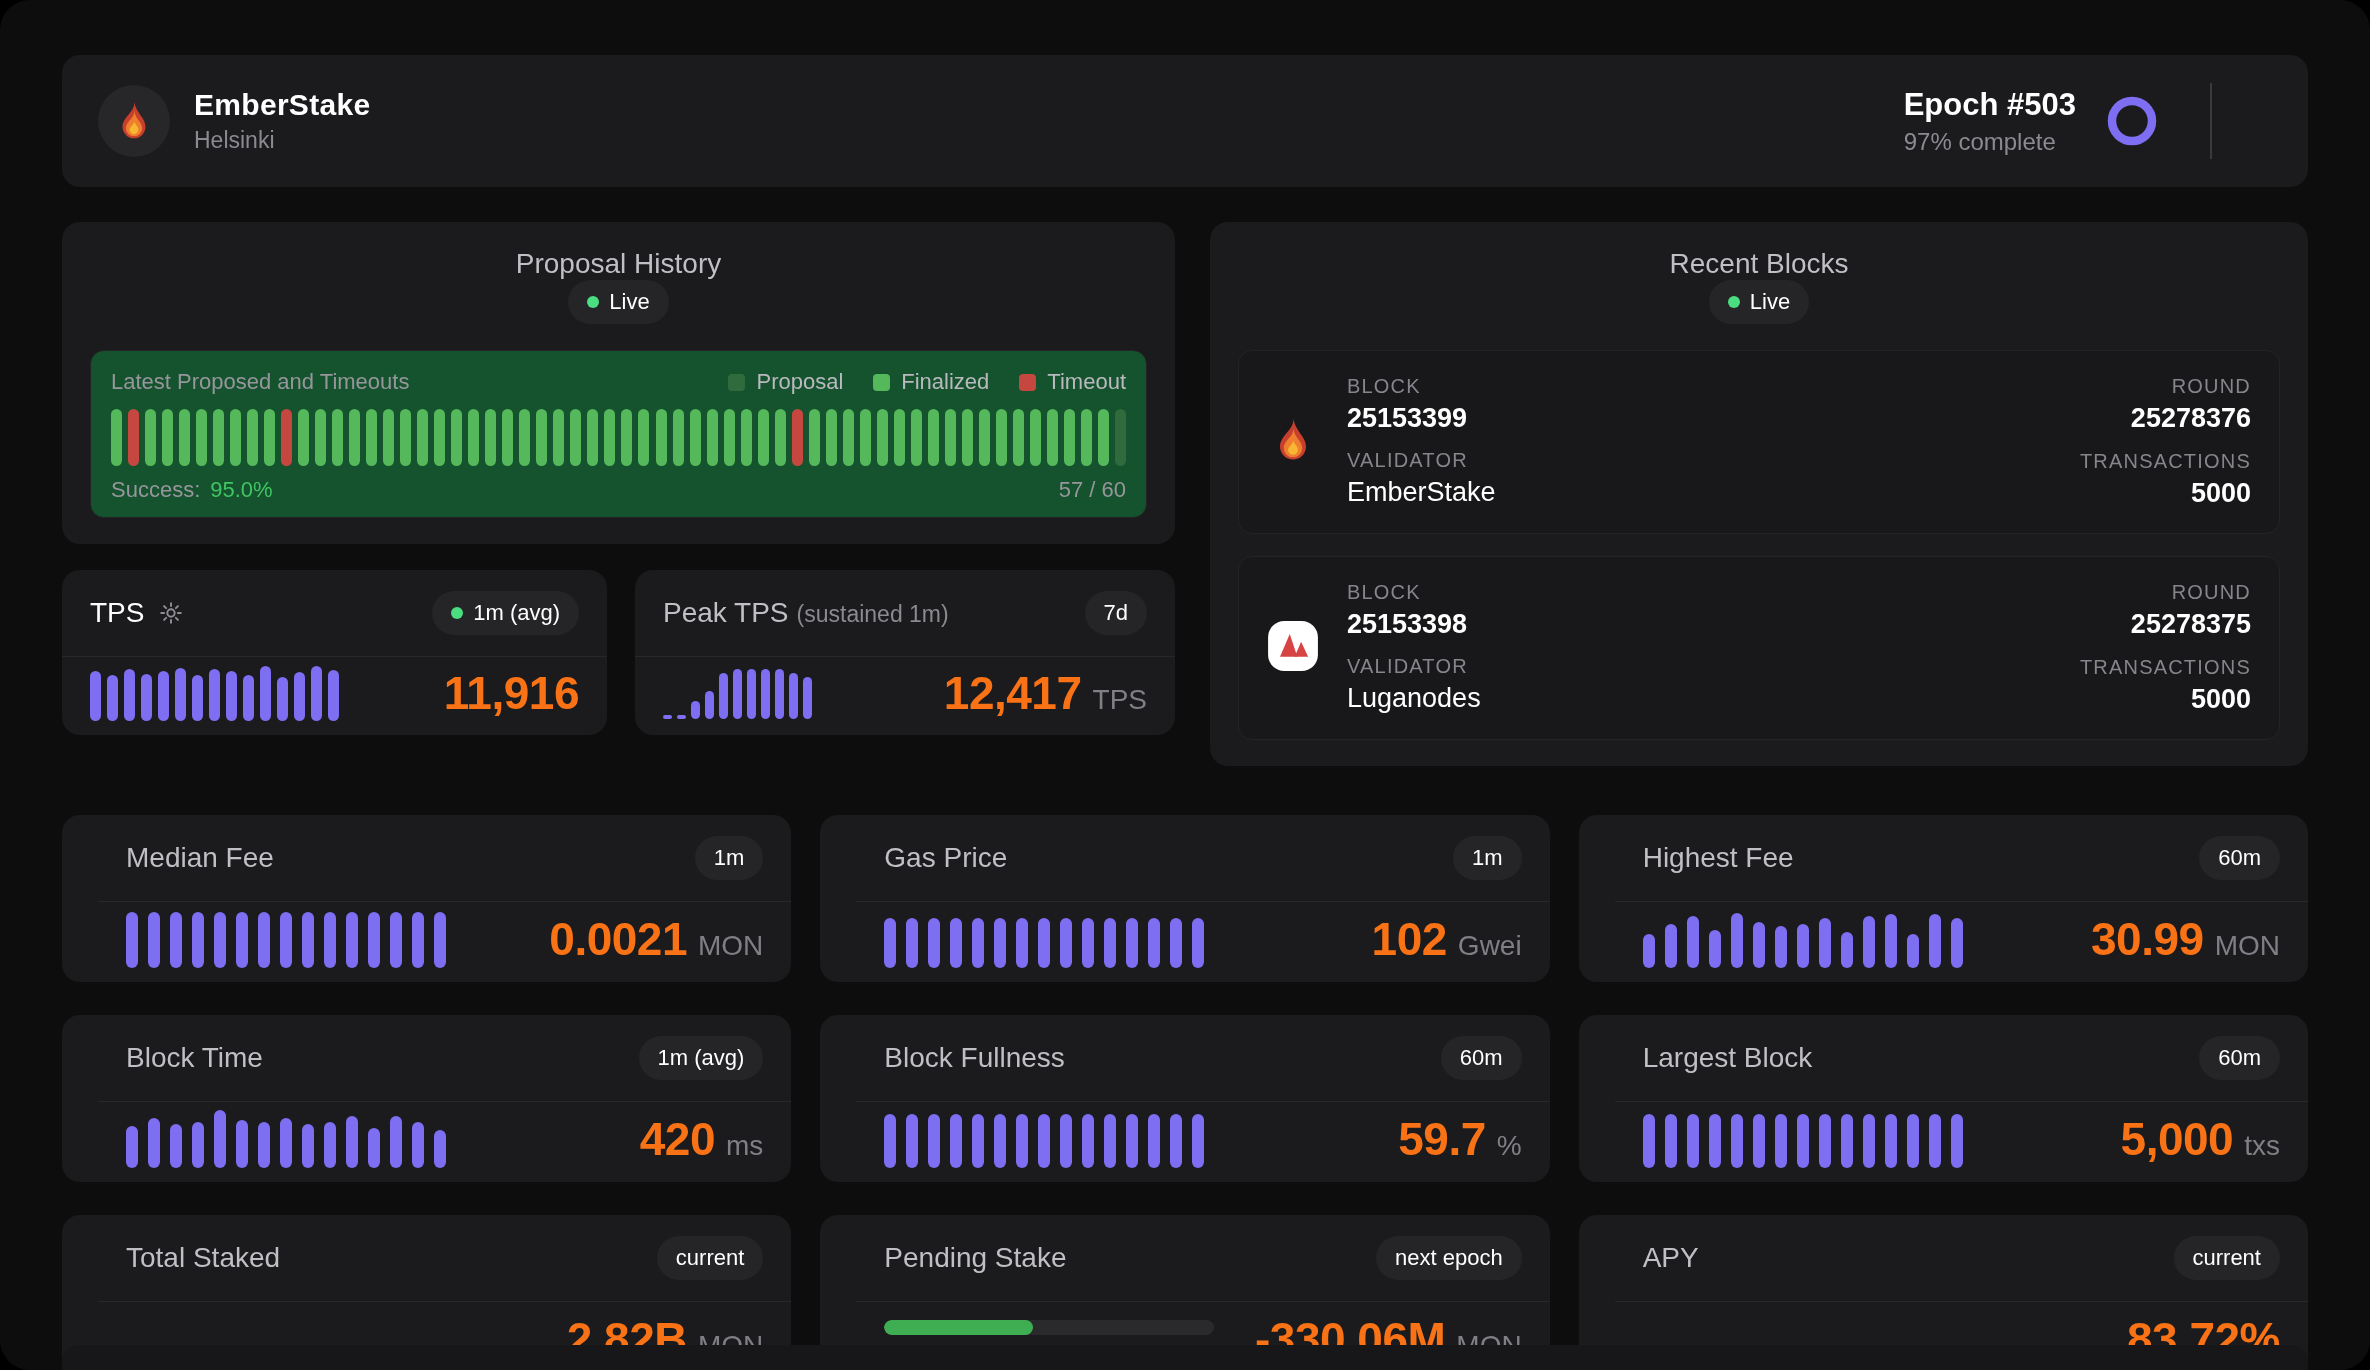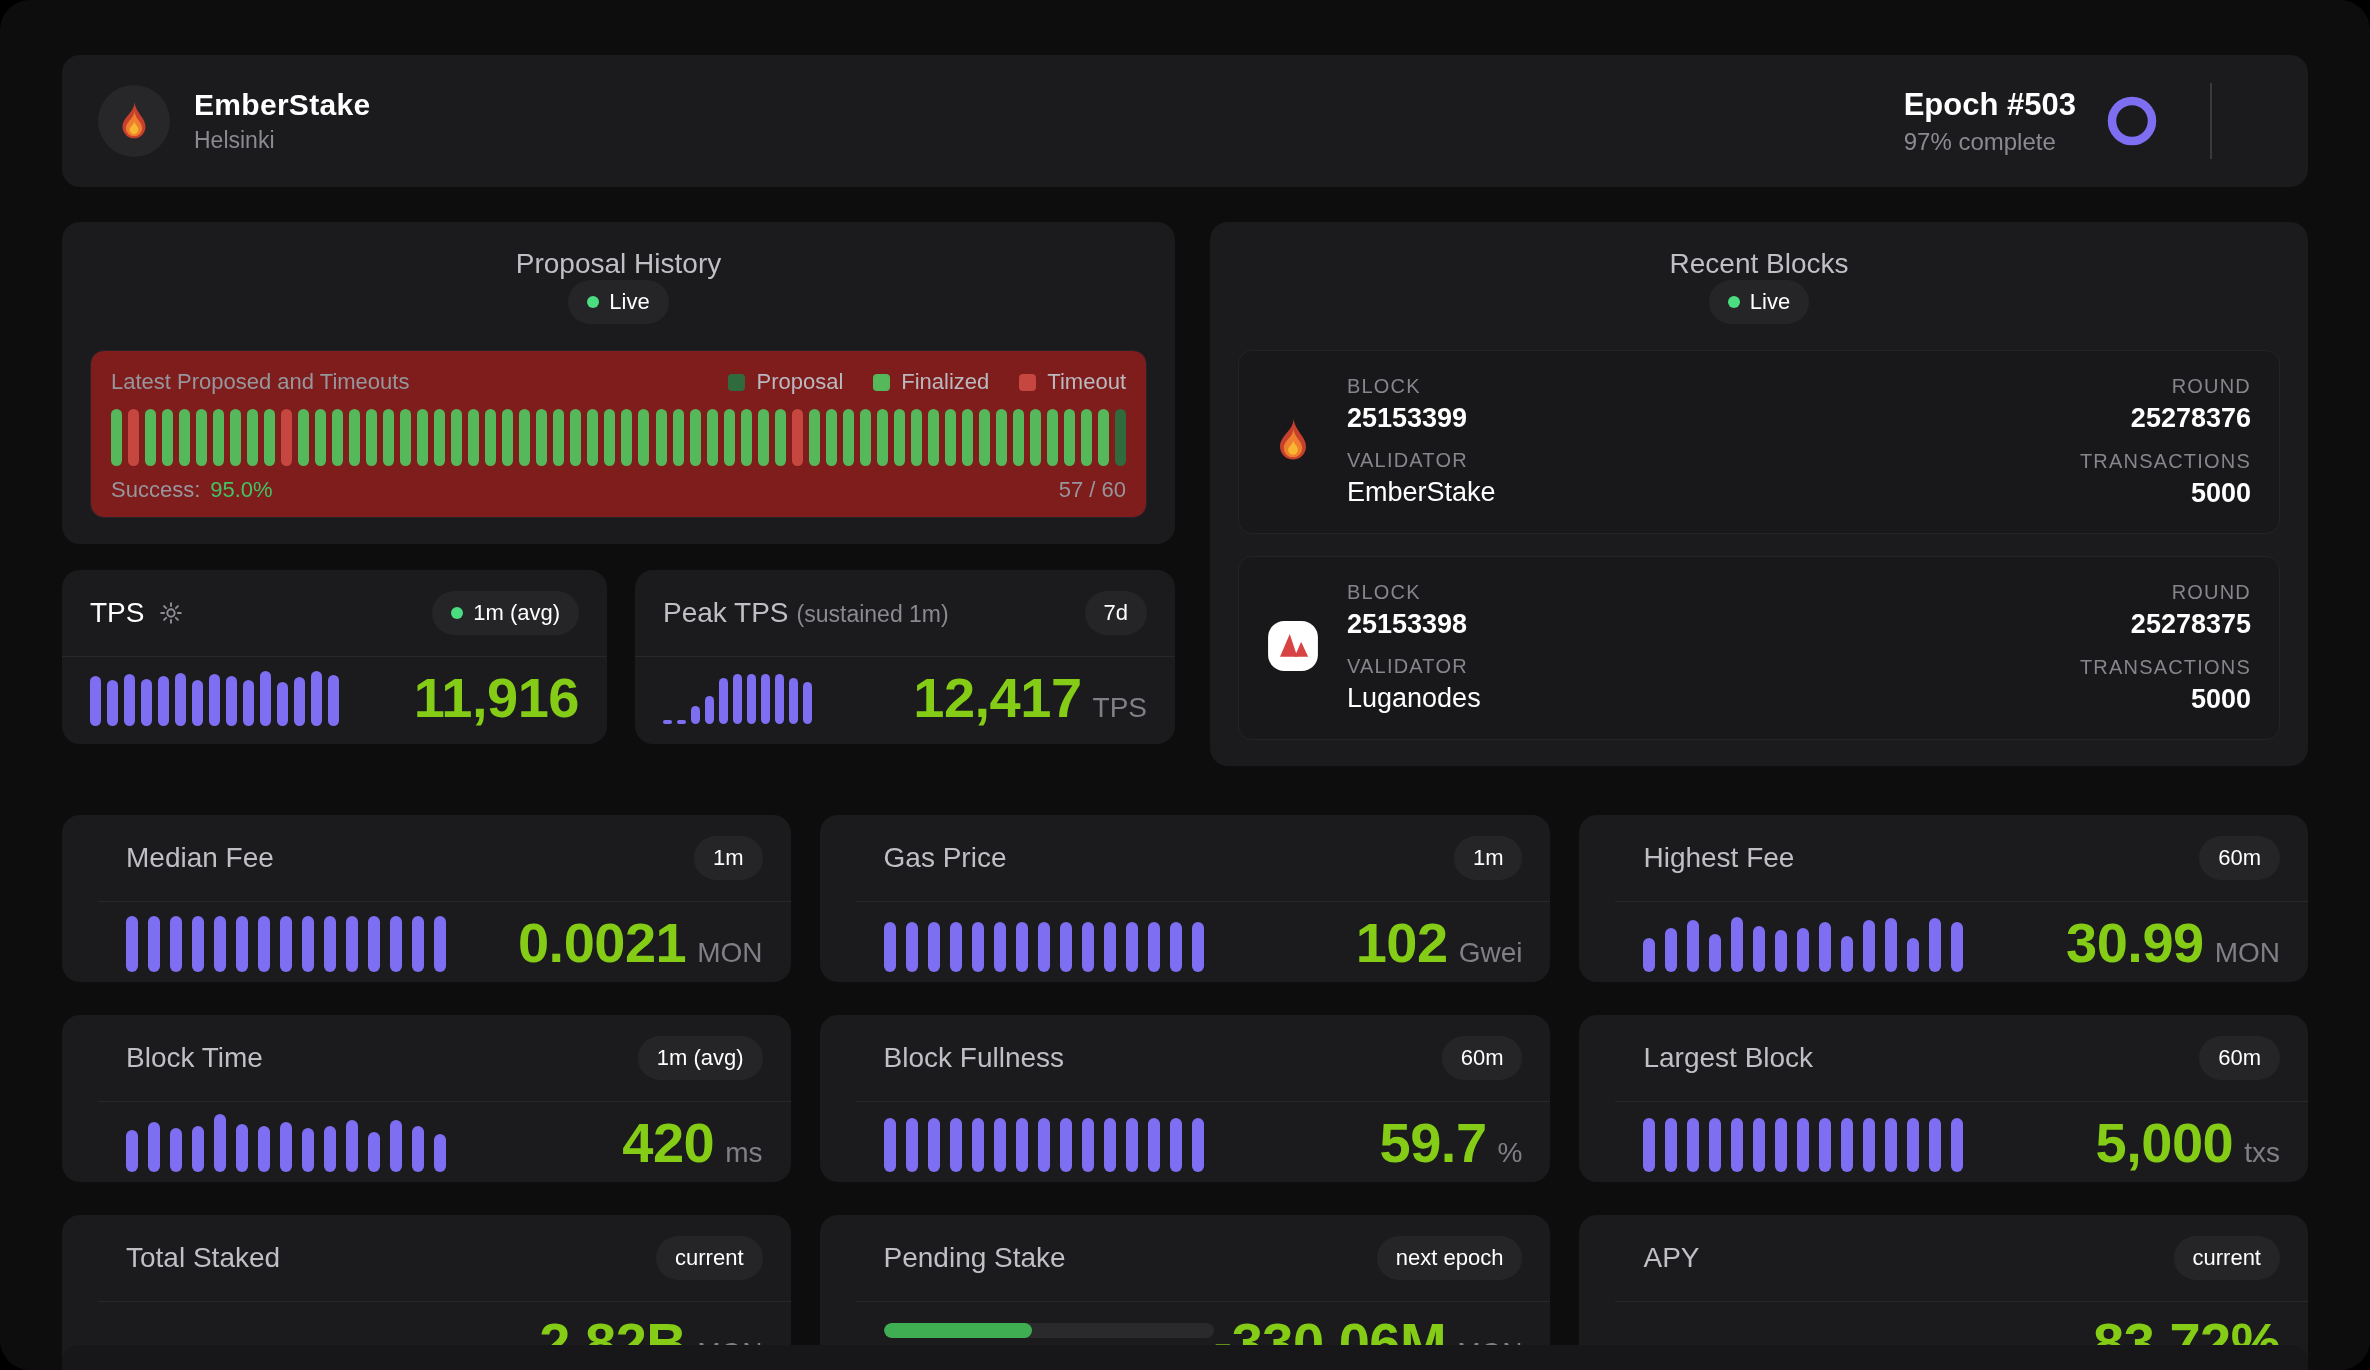--- a/index.html
+++ b/index.html
@@ -28,21 +28,21 @@
   .top-grid{display:grid;grid-template-columns:1113px 1098px;gap:35px;margin-top:35px;}
   .pad-card{padding:26px 28px;}
   .card-head-row{display:flex;justify-content:space-between;align-items:center;flex-direction:column;}
   .card-title{font-size:28px;color:#bfbfc5;font-weight:400;}
   .card-title.bright{color:#fff;font-weight:500;display:flex;align-items:center;gap:14px;}
   .title-suffix{font-size:23px;color:#8a8a90;margin-left:8px;}
   .badge{background:#252528;border-radius:999px;padding:9px 19px;font-size:22px;color:#fff;
          display:flex;align-items:center;gap:10px;font-weight:500;white-space:nowrap;}
   .badge-dot{width:12px;height:12px;border-radius:50%;background:#4ade80;}
   
-  .proposal-panel{margin-top:26px;background:#7f1d1d;border:1px solid #242428;border-radius:14px;
+  .proposal-panel{margin-top:26px;background:#14532d;border:1px solid #242428;border-radius:14px;
                   padding:18px 20px 14px;box-sizing:border-box;}
   .panel-top{display:flex;justify-content:space-between;align-items:center;font-size:22px;}
   .panel-caption{color:#96969c;}
   .legend{display:flex;gap:30px;align-items:center;}
   .legend-item{display:flex;gap:11px;align-items:center;color:#b9b9bf;font-size:22px;}
   .legend-swatch{width:17px;height:17px;border-radius:4px;display:inline-block;}
   .prop-bars{display:flex;justify-content:space-between;margin-top:14px;height:57px;}
   .prop-bar{width:11px;border-radius:6px;}
   .panel-bottom{display:flex;justify-content:space-between;margin-top:11px;font-size:22px;color:#96969c;}
   .success-value{margin-left:10px;font-weight:500;}
@@ -52,21 +52,21 @@
   .metric-head{display:flex;justify-content:space-between;align-items:center;padding:21px 28px;
                border-bottom:1px solid #28282b;}
   .metric-body{flex:1;display:flex;justify-content:space-between;align-items:center;padding:8px 28px 14px;}
   .bars{display:flex;align-items:flex-end;gap:10px;height:58px;}
   .bars.tight{gap:6px;height:56px;}
   .bars.peak{gap:5px;height:52px;}
   .bar{width:12px;border-radius:7px;}
   .bars.tight .bar{width:11px;}
   .bars.peak .bar{width:9px;border-radius:5px;}
   .value-wrap{display:flex;align-items:baseline;gap:11px;}
-  .value{font-size:56px;font-weight:600;color:#84cc16;letter-spacing:-0.5px;}
+  .value{font-size:46px;font-weight:600;color:#f97316;letter-spacing:-0.5px;}
   .unit{font-size:28px;color:#7f7f86;}
   .spacer{width:10px;}
   
   .blocks-list{margin-top:26px;display:flex;flex-direction:column;gap:22px;}
   .block-panel{background:#18181a;border:1px solid #242428;border-radius:14px;padding:24px 28px;
                display:flex;align-items:center;gap:28px;box-sizing:border-box;min-height:152px;}
   .block-grid{flex:1;display:flex;justify-content:space-between;}
   .bg-col{display:flex;flex-direction:column;gap:15px;}
   .bg-col.right{text-align:right;gap:16px;}
   .cell-label{font-size:20px;color:#85858b;letter-spacing:.06em;}

